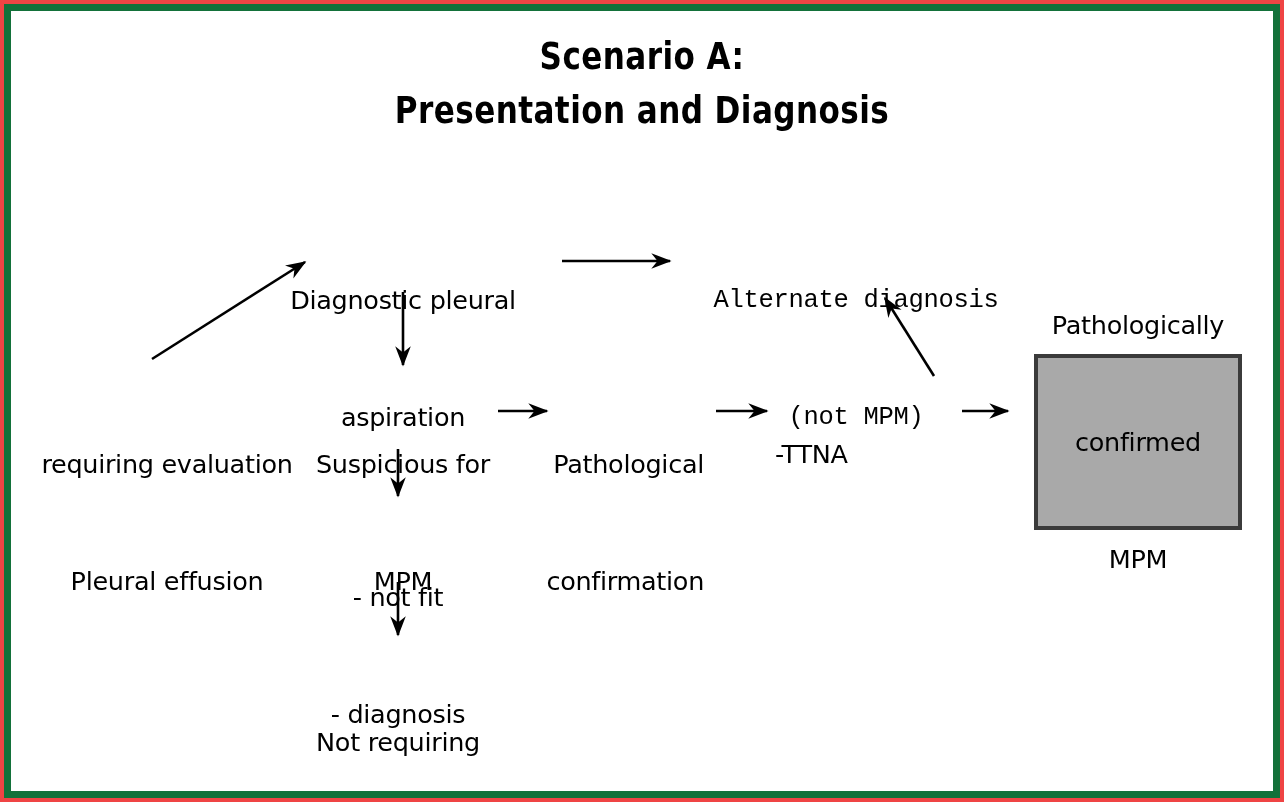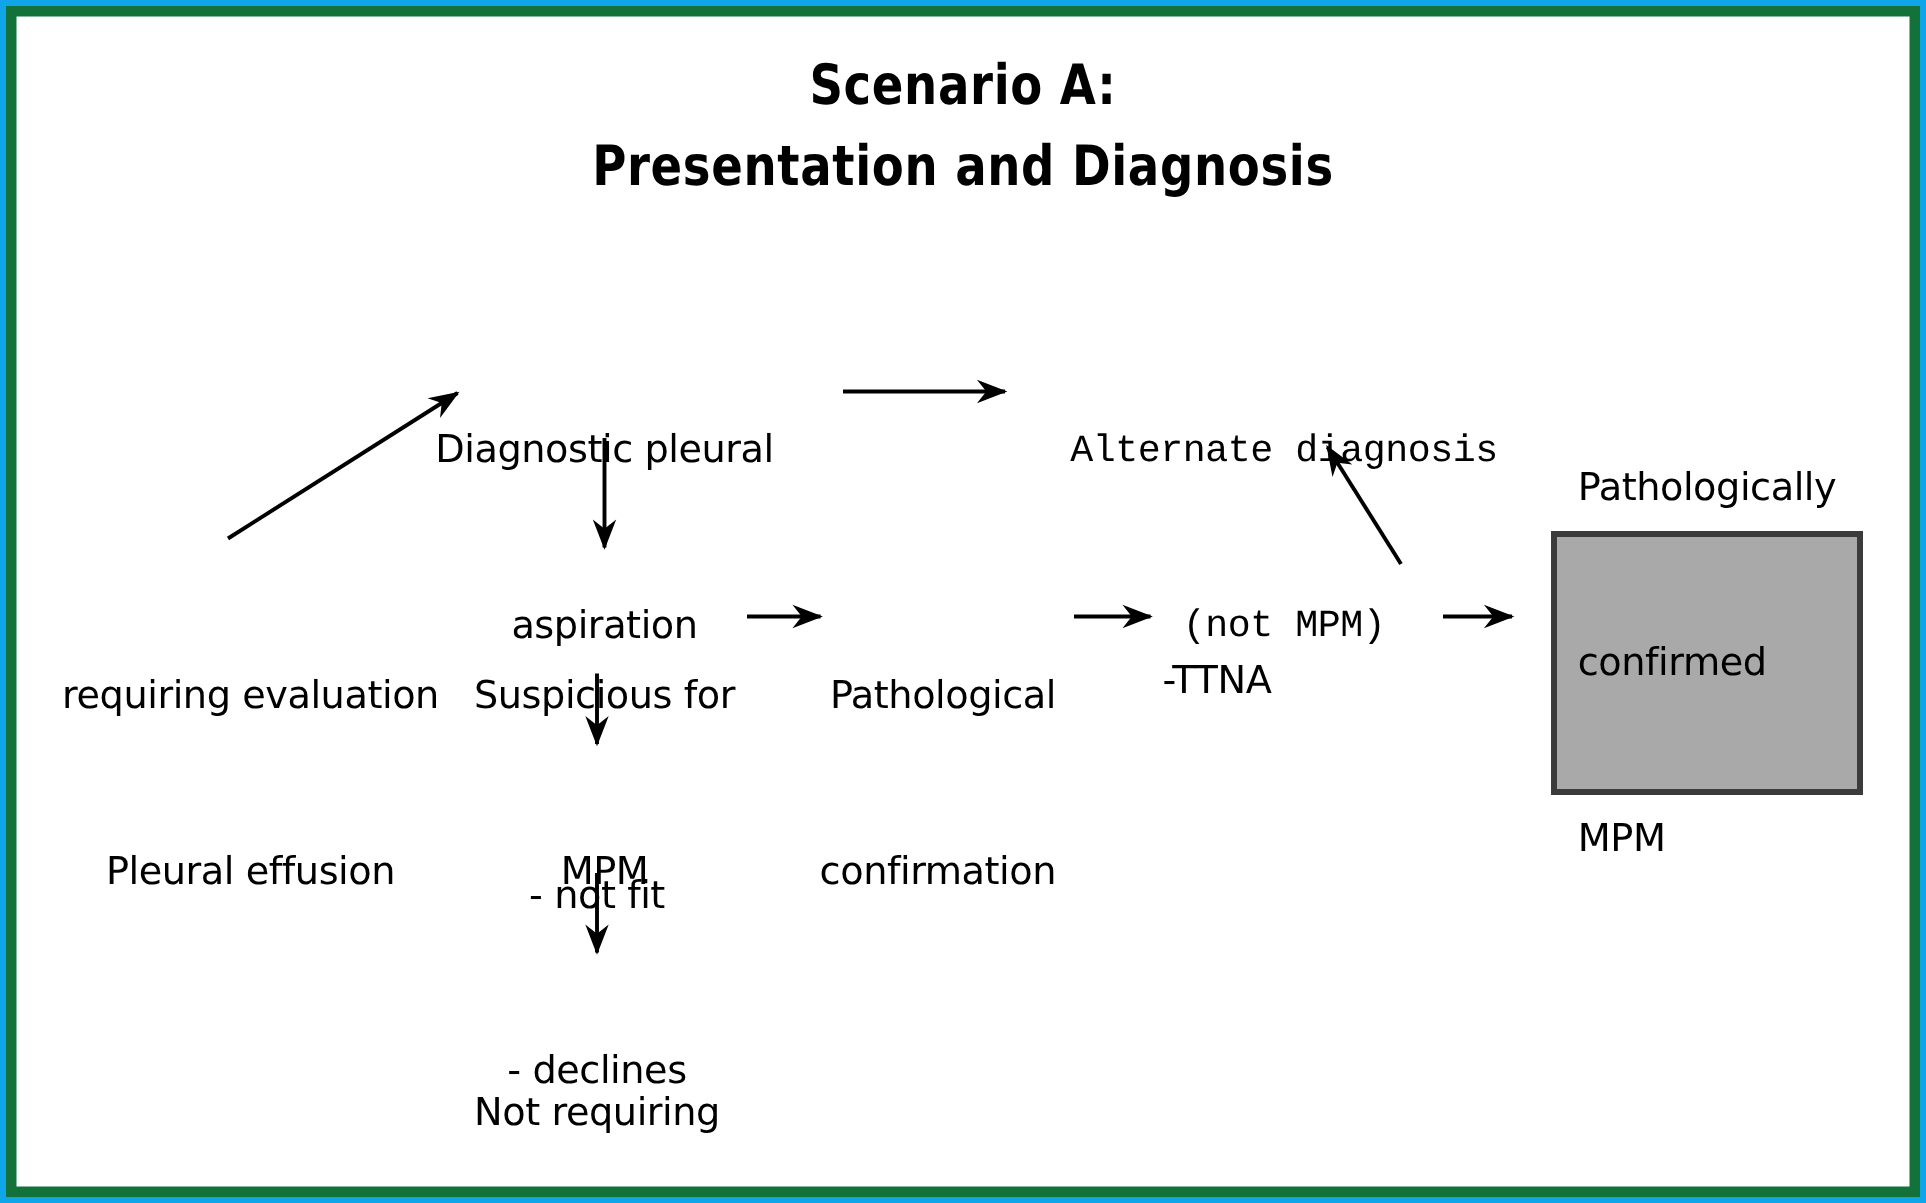--- a/index.html
+++ b/index.html
@@ -11,21 +11,21 @@
     width: 1284px;
     height: 802px;
     overflow: hidden;
     font-family: "Liberation Sans", sans-serif;
   }
 
   #figure {
     position: relative;
     width: 1284px;
     height: 802px;
-    background: #0ea5e9;
+    background: #ef4444;
     box-sizing: border-box;
   }
 
   
   #frame {
     position: absolute;
     left: 4px;
     top: 4px;
     width: 1276px;
     height: 794px;
@@ -90,20 +90,21 @@
     border: 4px solid #3b3b3b;
     box-sizing: border-box;
     display: flex;
     align-items: center;
     justify-content: center;
   }
   #grey-box .boxtext {
     font-family: "DejaVu Sans", sans-serif;
     font-size: 25.5px;
     line-height: 39px;
+    text-align: center;
     color: #000000;
     white-space: pre;
     letter-spacing: -0.3px;
   }
   #grey-box .boxtext .ln { display: block; }
 </style>
 </head>
 <body>
 
 <div id="figure">
@@ -144,21 +145,21 @@
     <span class="ln">aspiration</span>
   </div>
 
   <div class="node" style="left:300px; top:367px; width:206px;">
     <span class="ln">Suspicious for</span>
     <span class="ln">MPM</span>
   </div>
 
   <div class="node" style="left:300px; top:500px; width:196px;">
     <span class="ln">- not fit</span>
-    <span class="ln">- declines</span>
+    <span class="ln">- diagnosis</span>
   </div>
 
   <div class="node" style="left:290px; top:645px; width:216px;">
     <span class="ln">Not requiring</span>
     
     
   </div>
 
   <div class="node" style="left:518px; top:367px; width:186px;text-align:right;">
     <span class="ln">Pathological</span>

